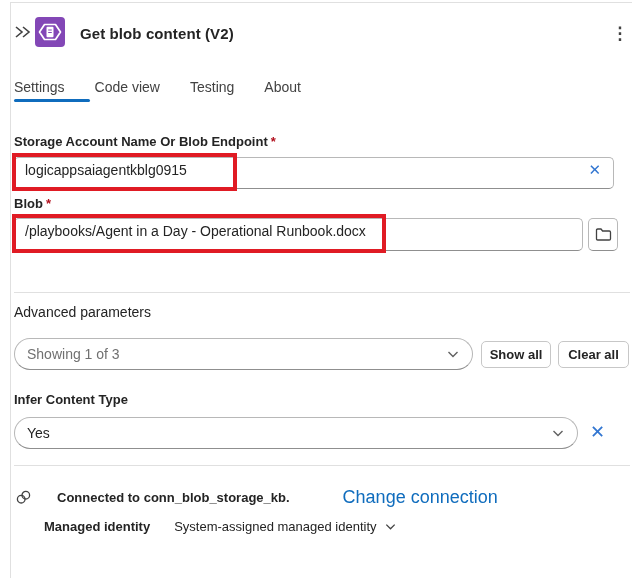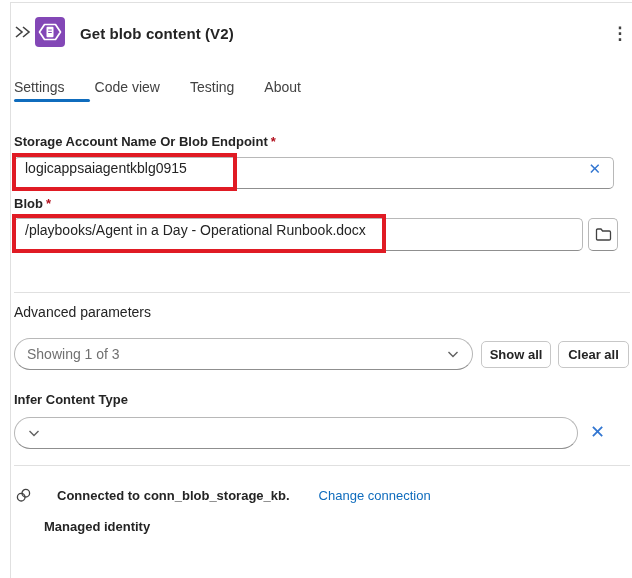--- a/index.html
+++ b/index.html
@@ -33,42 +33,42 @@
   .tab{cursor:pointer;padding-bottom:6px}
   .tab.active{color:var(--text);font-weight:700}
   .tab-underline{left:14px;top:99px;width:76px;height:3px;border-radius:2px;background:var(--accent)}
 
   
   .field-label{font-size:13px;font-weight:700;color:var(--text)}
   .req{color:#b10e1c;margin-left:3px;font-weight:700}
 
   
   .textfield{border:1px solid var(--border);border-bottom-color:var(--border-bottom);
-    border-radius:5px;background:#fff;display:flex;align-items:flex-end;padding:12px 10px}
+    border-radius:5px;background:#fff;display:flex;align-items:flex-start;padding:4px 10px}
   .textfield input{border:none;outline:none;flex:1;font:14px "Liberation Sans","DejaVu Sans",sans-serif;color:var(--text);background:transparent;min-width:0}
   .clear-x{color:var(--clear-blue);font-size:15px;line-height:1;cursor:pointer;background:none;border:none;padding:0 2px}
   .iconbtn{border:1px solid var(--border);border-bottom-color:var(--border-bottom);border-radius:5px;
     background:#fff;display:flex;align-items:center;justify-content:center;cursor:pointer}
 
   .annotation{border:4px solid var(--annotation-red);background:transparent;pointer-events:none;z-index:5}
 
   .divider{height:1px;background:var(--divider)}
 
   .adv-heading{font-size:14px;color:var(--text)}
   .dropdown{border:1px solid var(--border);border-bottom-color:var(--border-bottom);border-radius:16px;
     display:flex;align-items:center;padding:0 12px;background:#fff;cursor:pointer}
   .dropdown .val{flex:1;font-size:14px;color:var(--text)}
   .dropdown .val.muted{color:var(--text-muted)}
   .pill-btn{border:1px solid #c7c7c7;border-radius:5px;background:#fff;font:600 13px "Liberation Sans","DejaVu Sans",sans-serif;
     color:var(--text);display:flex;align-items:center;justify-content:center;cursor:pointer}
 
   
   .conn-row{left:15px;top:487px;display:flex;align-items:center;gap:25px}
   .conn-text{font-size:13px;font-weight:700;color:var(--text)}
-  .conn-link{font-size:13px;color:var(--link-blue);cursor:pointer;margin-left:4px;text-decoration:none}
+  .conn-link{font-size:18px;color:var(--link-blue);cursor:pointer;margin-left:28px;text-decoration:none}
   .mi-row{left:44px;top:519px;display:flex;align-items:center;gap:24px}
   .mi-label{font-size:13px;font-weight:700}
   .mi-value{font-size:13px;color:var(--text);display:flex;align-items:center;gap:7px;cursor:pointer}
 
   svg{display:block}
   .chev{flex:none}
   .purple-rect{fill:var(--connector-purple)}
 </style>
 </head>
 <body>
@@ -144,20 +144,21 @@
       <svg width="14" height="14" viewBox="0 0 14 14" fill="none" stroke="#616161" stroke-width="1.4">
         <polyline points="2.5,5 7,9.5 11.5,5"></polyline>
       </svg>
     </span>
   </div>
   <button class="abs pill-btn" style="left:481px;top:341px;width:70px;height:27px">Show all</button>
   <button class="abs pill-btn" style="left:558px;top:341px;width:71px;height:27px">Clear all</button>
 
   <div class="abs field-label" style="left:14px;top:392px">Infer Content Type</div>
   <div class="abs dropdown" style="left:14px;top:417px;width:564px;height:32px">
+    <span class="val">Yes</span>
     <span class="chev">
       <svg width="14" height="14" viewBox="0 0 14 14" fill="none" stroke="#616161" stroke-width="1.4">
         <polyline points="2.5,5 7,9.5 11.5,5"></polyline>
       </svg>
     </span>
   </div>
   <button class="abs clear-x" style="left:588px;top:423px;font-size:18px"><span>✕</span></button>
 
   <div class="abs divider" style="left:14px;top:465px;width:616px"></div>
 
@@ -167,14 +168,22 @@
         <circle cx="6.2" cy="10.2" r="3.8"></circle>
         <circle cx="10.8" cy="6.2" r="3.8"></circle>
       </svg>
     </span>
     <span class="conn-text">Connected to conn_blob_storage_kb.</span>
     <a class="conn-link" href="#">Change connection</a>
   </div>
 
   <div class="abs mi-row">
     <span class="mi-label">Managed identity</span>
+    <span class="mi-value">
+      <span>System-assigned managed identity</span>
+      <span>
+        <svg width="13" height="13" viewBox="0 0 14 14" fill="none" stroke="#424242" stroke-width="1.4">
+          <polyline points="2.5,5 7,9.5 11.5,5"></polyline>
+        </svg>
+      </span>
+    </span>
   </div>
 </div>
 
 </body></html>

